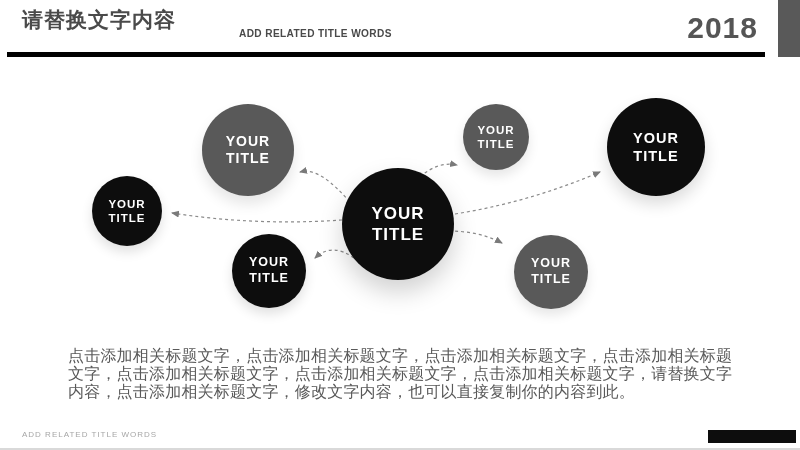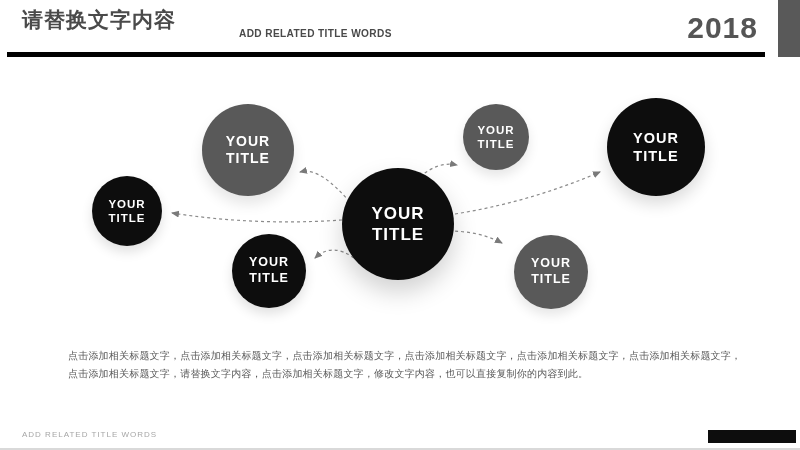--- a/index.html
+++ b/index.html
@@ -57,21 +57,21 @@
   }
   .circle-top-left{left:202px;top:104px;width:92px;height:92px;font-size:14px;box-shadow:0 8px 14px rgba(0,0,0,.10);}
   .circle-left{left:92px;top:176px;width:70px;height:70px;font-size:11.5px;box-shadow:0 6px 12px rgba(0,0,0,.12);}
   .circle-bottom-center{left:232px;top:234px;width:74px;height:74px;font-size:12.5px;box-shadow:0 6px 12px rgba(0,0,0,.12);}
   .circle-top-right{left:463px;top:104px;width:66px;height:66px;font-size:11.5px;box-shadow:0 6px 12px rgba(0,0,0,.10);}
   .circle-right{left:607px;top:98px;width:98px;height:98px;font-size:14.5px;box-shadow:0 8px 16px rgba(0,0,0,.14);}
   .circle-bottom-right{left:514px;top:235px;width:74px;height:74px;font-size:12.5px;box-shadow:0 6px 12px rgba(0,0,0,.10);}
   
   .body-text{
     position:absolute;left:68px;top:347px;width:676px;
-    font-size:10px;line-height:18px;color:#595959;
+    font-size:16px;line-height:18px;color:#595959;
     text-align:left;letter-spacing:.2px;
   }
   
   .footer-caption{
     position:absolute;left:22px;top:430px;
     font-size:8px;color:#a6a6a6;letter-spacing:1px;
   }
   .footer-block{
     position:absolute;left:708px;top:430px;width:88px;height:13px;
     background:#0d0d0d;

